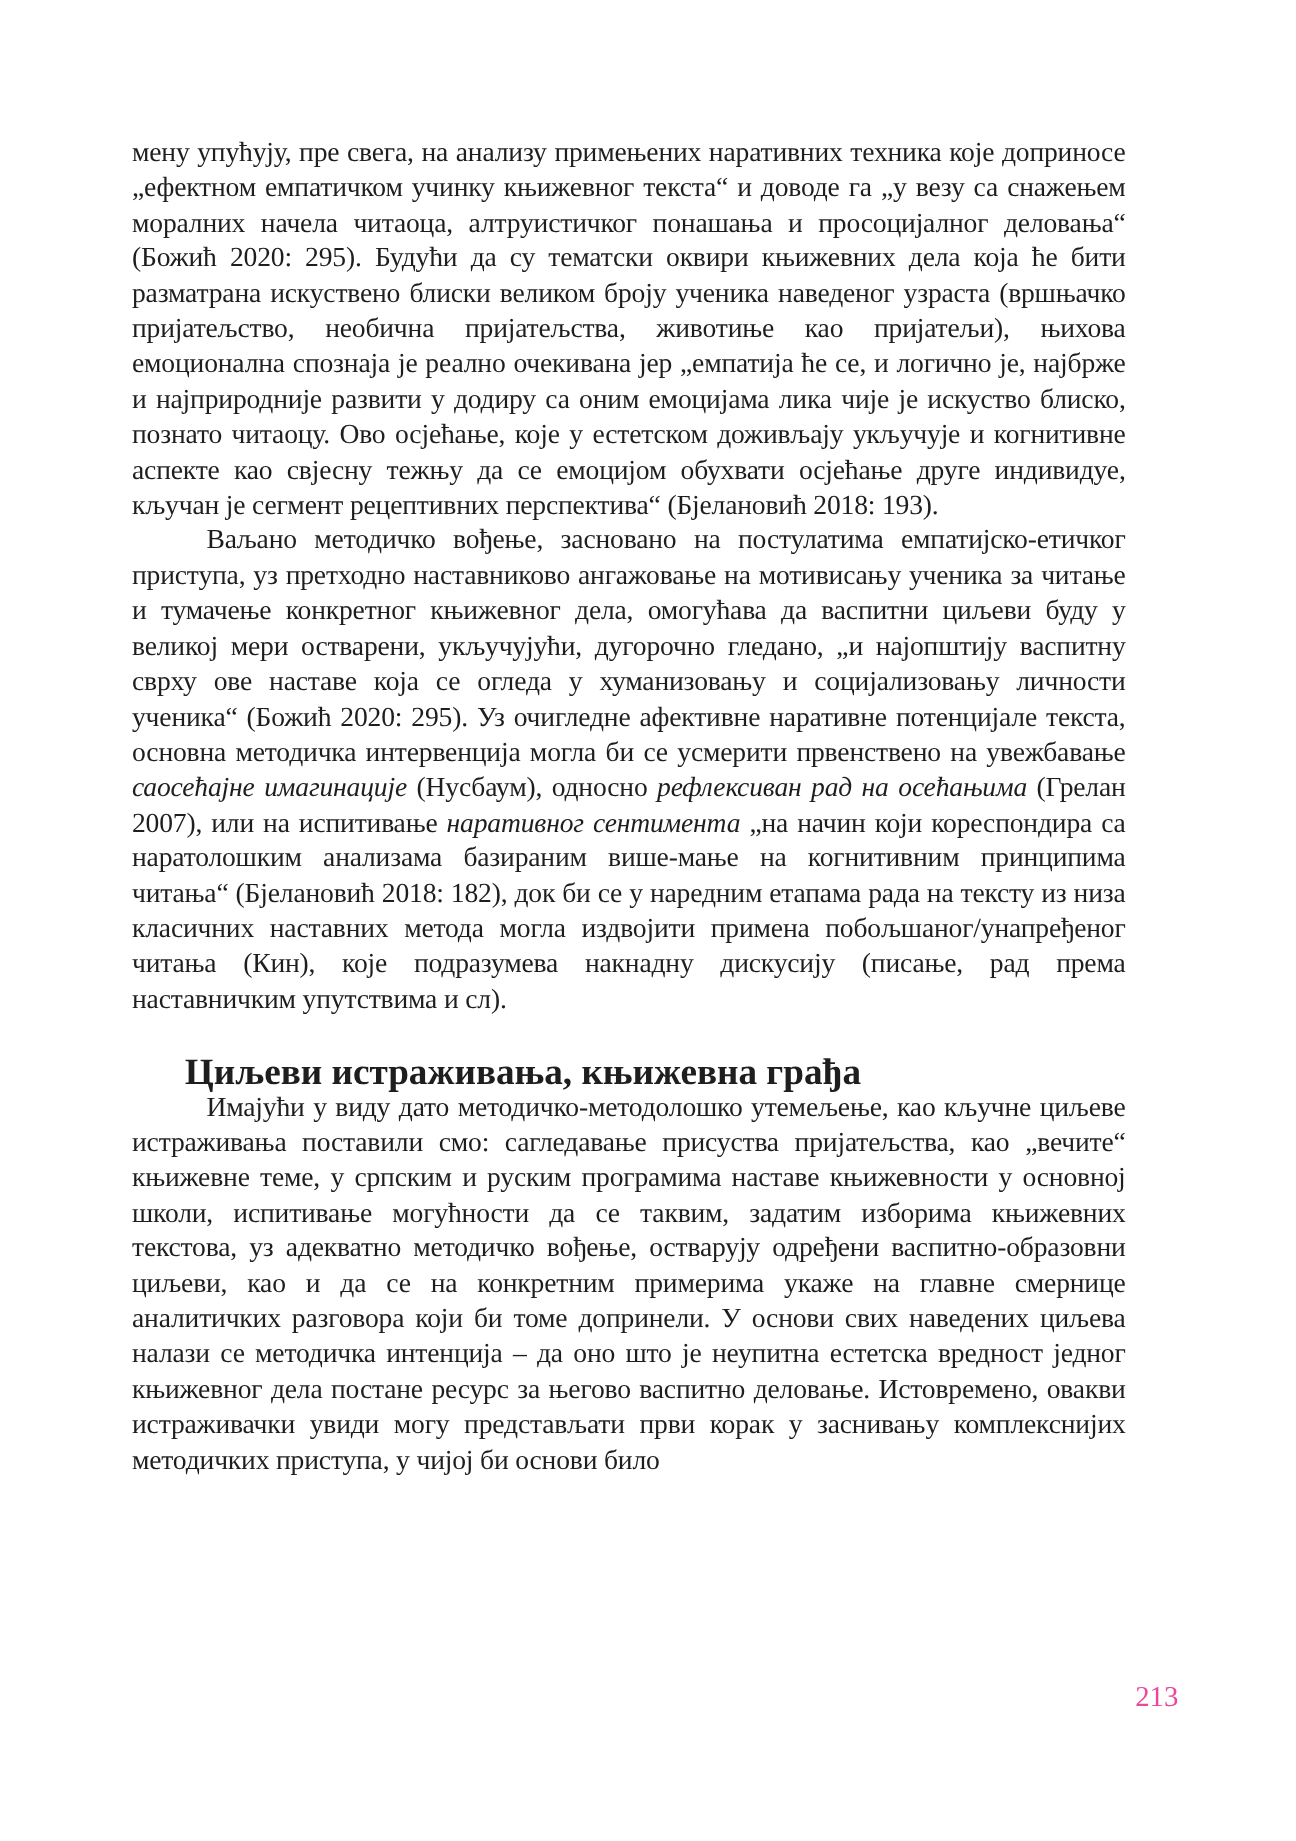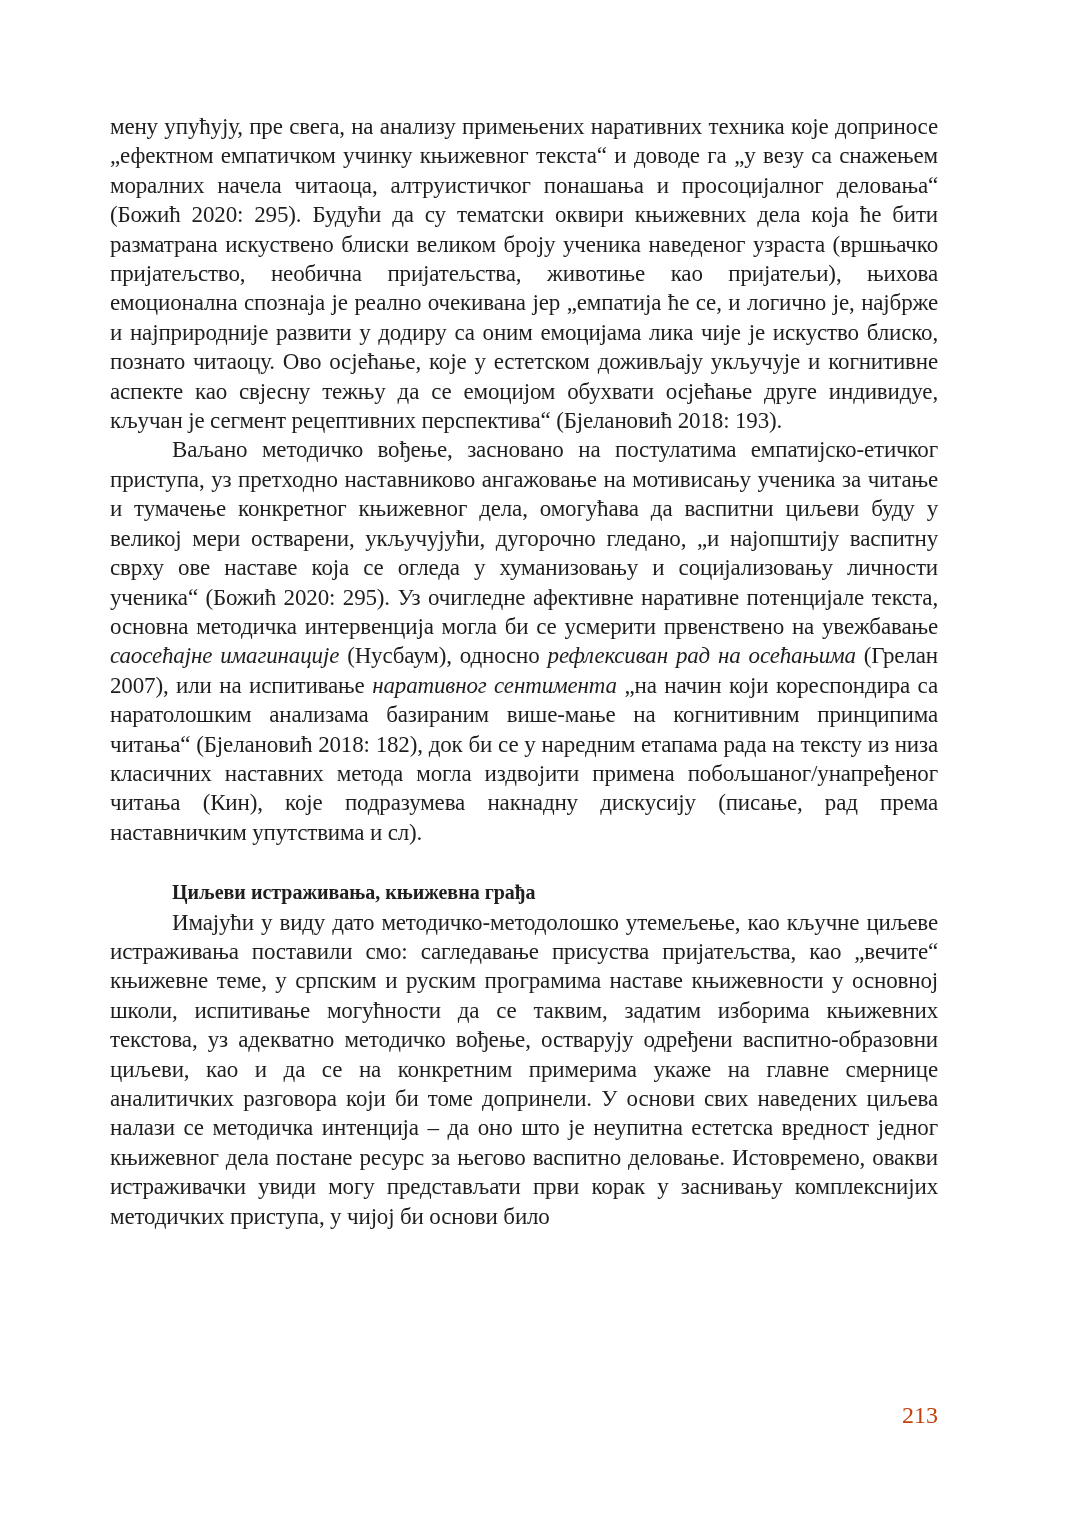--- a/index.html
+++ b/index.html
@@ -30,32 +30,32 @@
     word-spacing: 0px;
     letter-spacing: -0.15px;
   }
   .para.indent {
     text-indent: 62px;
   }
   .para em {
     font-style: italic;
   }
   .section-heading {
-    margin: 31px 0 0 62px;
-    font-size: 20px;
+    margin: 31px 0 0 44px;
+    font-size: 31px;
     line-height: 29.4px;
     font-weight: bold;
   }
   .page-number {
     position: absolute;
-    left: 902px;
+    left: 946px;
     top: 1402px;
     font-size: 24px;
     font-family: "Liberation Serif", serif;
-    color: #c2410c;
+    color: #ec4899;
   }
 </style>
 </head>
 <body>
 
 <div class="page">
   <p class="para"><span>мену упућују, пре свега, на анализу примењених наративних техника које доприносе „ефектном емпатичком учинку књижевног текста“ и доводе га „у везу са снажењем моралних начела читаоца, алтруистичког понашања и просоцијалног деловања“ (Божић 2020: 295). Будући да су тематски оквири књижевних дела која ће бити разматрана искуствено блиски великом броју ученика наведеног узраста (вршњачко пријатељство, необична пријатељства, животиње као пријатељи), њихова емоционална спознаја је реално очекивана јер „емпатија ће се, и логично је, најбрже и најприродније развити у додиру са оним емоцијама лика чије је искуство блиско, познато читаоцу. Ово осјећање, које у естетском доживљају укључује и когнитивне аспекте као свјесну тежњу да се емоцијом обухвати осјећање друге индивидуе, кључан је сегмент рецептивних перспектива“ (Бјелановић 2018: 193).</span></p>
   <p class="para indent"><span>Ваљано методичко вођење, засновано на постулатима емпатијско-етичког приступа, уз претходно наставниково ангажовање на мотивисању ученика за читање и тумачење конкретног књижевног дела, омогућава да васпитни циљеви буду у великој мери остварени, укључујући, дугорочно гледано, „и најопштију васпитну сврху ове наставе која се огледа у хуманизовању и социјализовању личности ученика“ (Божић 2020: 295). Уз очигледне афективне наративне потенцијале текста, основна методичка интервенција могла би се усмерити првенствено на увежбавање </span><em>саосећајне имагинације</em><span> (Нусбаум), односно </span><em>рефлексиван рад на осећањима</em><span> (Грелан 2007), или на испитивање </span><em>наративног сентимента</em><span> „на начин који кореспондира са наратолошким анализама базираним више-мање на когнитивним принципима читања“ (Бјелановић 2018: 182), док би се у наредним етапама рада на тексту из низа класичних наставних метода могла издвојити примена побољшаног/унапређеног читања (Кин), које подразумева накнадну дискусију (писање, рад према наставничким упутствима и сл).</span></p>
   <h3 class="section-heading">Циљеви истраживања, књижевна грађа</h3>
   <p class="para indent"><span>Имајући у виду дато методичко-методолошко утемељење, као кључне циљеве истраживања поставили смо: сагледавање присуства пријатељства, као „вечите“ књижевне теме, у српским и руским програмима наставе књижевности у основној школи, испитивање могућности да се таквим, задатим изборима књижевних текстова, уз адекватно методичко вођење, остварују одређени васпитно-образовни циљеви, као и да се на конкретним примерима укаже на главне смернице аналитичких разговора који би томе допринели. У основи свих наведених циљева налази се методичка интенција – да оно што је неупитна естетска вредност једног књижевног дела постане ресурс за његово васпитно деловање. Истовремено, овакви истраживачки увиди могу представљати први корак у заснивању комплекснијих методичких приступа, у чијој би основи било</span></p>

